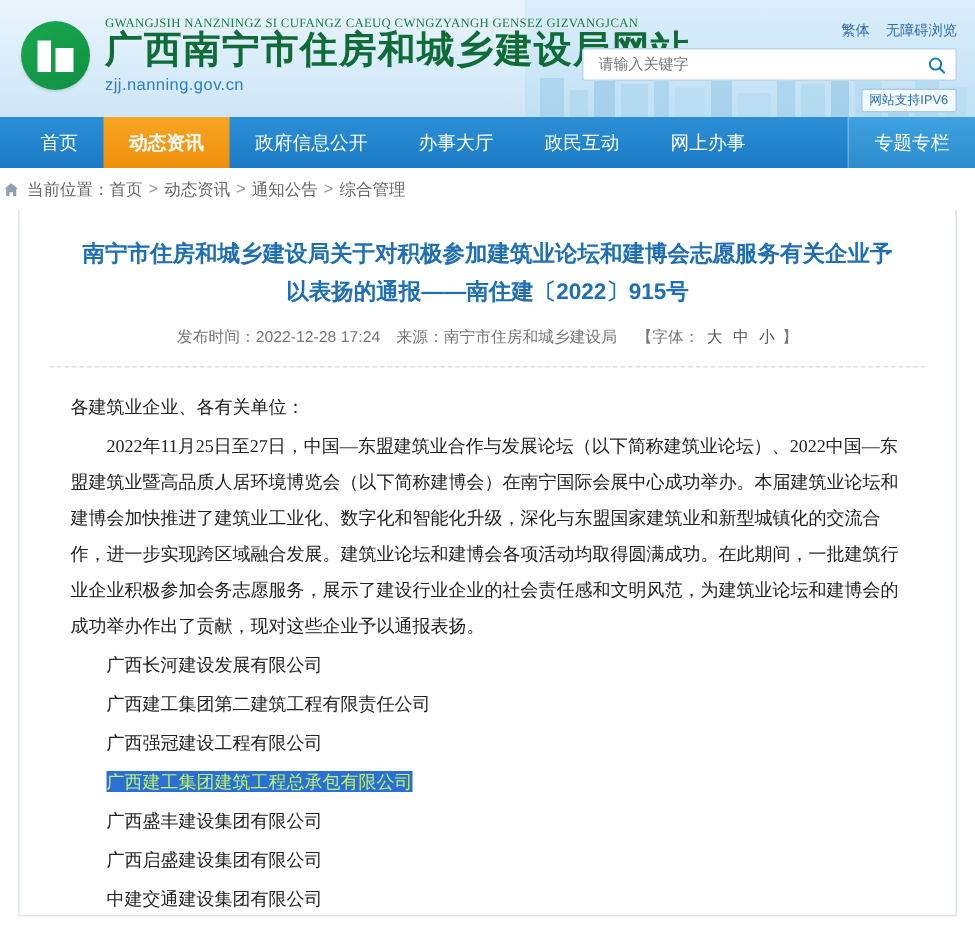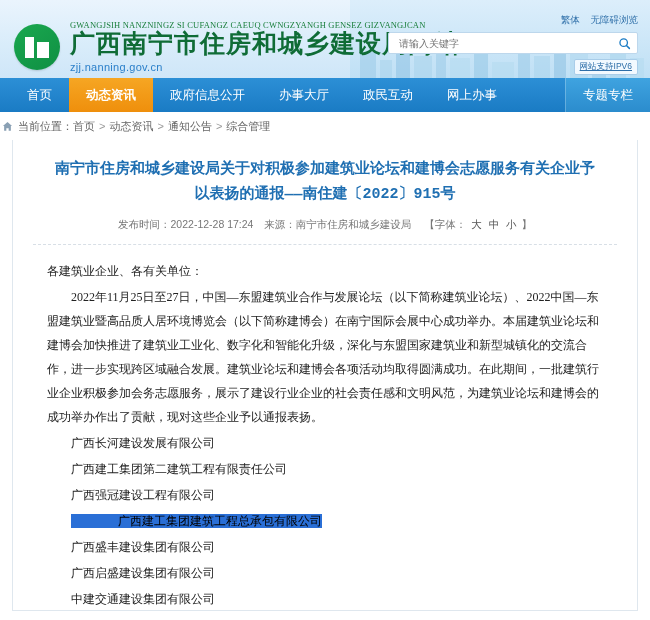--- a/index.html
+++ b/index.html
@@ -27,21 +27,21 @@
     background: linear-gradient(180deg,#dceefb 0%, #bfe0f5 100%);
   }
   .skyline {
     position: absolute;
     right: 0; bottom: 0;
     width: 300px; height: 44px;
     opacity: .55;
   }
   .header-inner {
     position: relative;
-    padding: 20px 0 0 14px;
+    padding: 10px 0 0 14px;
     display: flex;
     align-items: flex-start;
   }
   .logo-mark {
     width: 46px; height: 46px;
     border-radius: 50%;
     background: linear-gradient(145deg,#1aa84f,#0f8f43);
     margin-top: 4px;
     position: relative;
     flex: 0 0 auto;
@@ -125,21 +125,20 @@
   }
   .ipv6-badge {
     margin-top: 5px;
     display: inline-block;
     font-size: 8.5px;
     color: #2d6ea8;
     border: 1px solid #a9cde9;
     background: #f2f9ff;
     padding: 1px 5px;
     border-radius: 2px;
-    text-decoration: underline;
   }
 
   
   .nav {
     height: 34px;
     background: linear-gradient(180deg,#2c8fd6 0%, #1a7bc4 100%);
     display: flex;
     align-items: stretch;
     padding-left: 10px;
   }
@@ -186,21 +185,21 @@
     height: 471px;
     overflow: hidden;
   }
   .art-title {
     text-align: center;
     color: #1f6fb2;
     font-size: 15px;
     font-weight: bold;
     line-height: 1.65;
     padding: 18px 42px 10px 42px;
-    font-family: Liberation Mono, monospace;
+    font-family: Liberation Sans, sans-serif;
   }
   .art-meta {
     text-align: center;
     font-size: 10.5px;
     color: #777;
     padding-bottom: 8px;
   }
   .art-meta .fs-label { margin-left: 10px; font-family: Liberation Mono, monospace; }
   .art-meta .fs-opt { margin: 0 2px; color: #555; }
   .divider {
@@ -212,22 +211,21 @@
     font-size: 12px;
     line-height: 2.0;
     color: #222;
     font-family: "Liberation Serif", serif;
   }
   .art-body p { margin: 0 0 2px 0; }
   .indent { text-indent: 2em; }
   .company { text-indent: 2em; }
   .highlight {
     background: #2a6fd6;
-    color: #000000;
-    padding-left: 47px;
+    color: #bef264;
   }
   ::selection { background: #2a6fd6; color: #fff; }
 </style>
 </head>
 <body>
 
 <div class="header">
   <div class="header-sky"></div>
   <svg class="skyline" viewBox="0 0 300 44" preserveAspectRatio="none">
     <rect x="10" y="18" width="16" height="26" fill="#9ccbe8"></rect>

